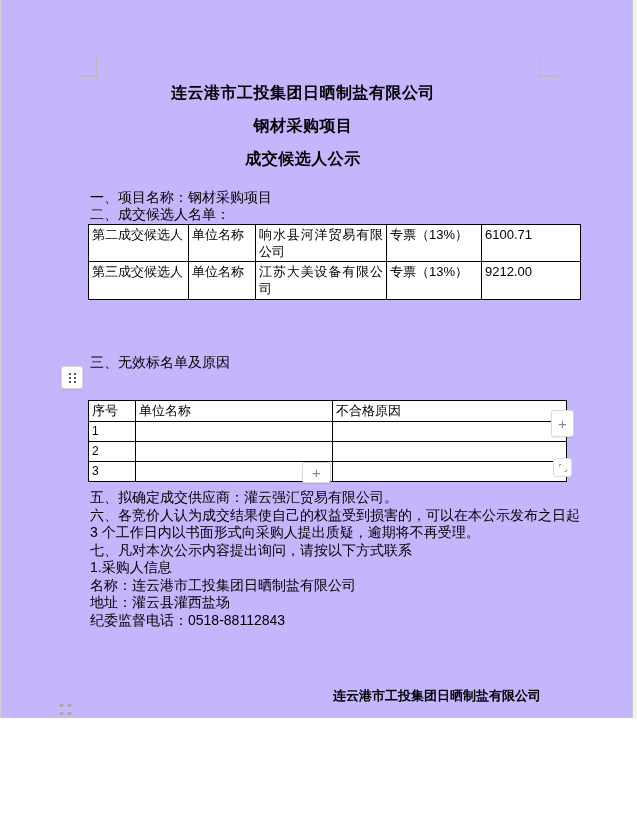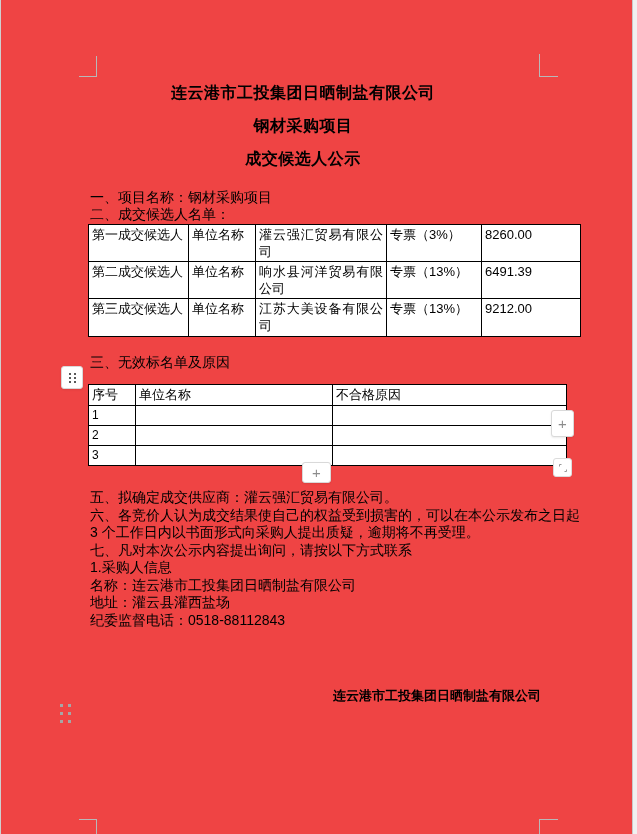--- a/index.html
+++ b/index.html
@@ -1,19 +1,19 @@
 <!DOCTYPE html>
 <html><head>
 <meta charset="utf-8">
 <style>
   html,body{margin:0;padding:0;}
   .page{
     position:relative;
-    width:637px;height:834px;
-    background:#ef4444;
+    width:637px;height:718px;
+    background:#c4b5fd;
     font-family:"Liberation Sans", sans-serif;
     color:#000;
     overflow:hidden;
   }
   
   .edge-left{position:absolute;left:0;top:0;width:1px;height:834px;background:#cfcfcf;}
   .edge-right-line{position:absolute;left:632px;top:0;width:1px;height:834px;background:#c9c9c9;}
   .edge-right-strip{position:absolute;left:633px;top:0;width:4px;height:834px;background:#f1f1f1;}
   
   .crop{position:absolute;}
@@ -31,21 +31,21 @@
   td,th{border:1px solid #000;font-size:13px;font-weight:normal;vertical-align:top;text-align:left;padding:1px 3px;line-height:17px;overflow:hidden;word-break:break-all;}
   .t-candidates{left:88px;top:224px;width:457px;}
   .t-candidates tr{height:37px;}
   .t-candidates tr.last{height:38px;margin-left:32px;}
   .t-candidates .c1{width:93px;}
   .t-candidates .c2{width:60px;}
   .t-candidates .c3{width:124px;}
   .t-candidates .c4{width:88px;}
   .t-candidates .c5{width:92px;}
   .cell-justify{text-align:justify;}
-  .t-invalid{left:88px;top:384px;width:457px;padding-left:44px;}
+  .t-invalid{left:88px;top:400px;width:457px;padding-left:44px;}
   .t-invalid th{height:18px;}
   .t-invalid td{height:16px;font-size:12px;}
   .t-invalid .i1{width:40px;}
   .t-invalid .i2{width:190px;}
   .t-invalid .i3{width:227px;}
 
   
   .ctl-btn{
     position:absolute;box-sizing:border-box;background:#fff;
     border:1px solid #d9d9d9;border-radius:3px;
@@ -88,33 +88,26 @@
     <div class="title-line">连云港市工投集团日晒制盐有限公司</div>
     <div class="title-line">钢材采购项目</div>
     <div class="title-line">成交候选人公示</div>
   </div>
 
   <div class="body-line" style="top:189px;">一、项目名称：钢材采购项目</div>
   <div class="body-line" style="top:206px;">二、成交候选人名单：</div>
 
   <table class="t-candidates">
     <tbody>
-        <tr>
-      <td class="c1 cell-justify">第一成交候选人</td>
-      <td class="c2 cell-justify">单位名称</td>
-      <td class="c3 cell-justify">灌云强汇贸易有限公司</td>
-      <td class="c4">专票（3%）</td>
-      <td class="c5">8260.00</td>
-    </tr>
     <tr>
       <td class="c1 cell-justify">第二成交候选人</td>
       <td class="c2 cell-justify">单位名称</td>
       <td class="c3 cell-justify">响水县河洋贸易有限公司</td>
       <td class="c4">专票（13%）</td>
-      <td class="c5">6491.39</td>
+      <td class="c5">6100.71</td>
     </tr>
     <tr class="last">
       <td class="c1 cell-justify">第三成交候选人</td>
       <td class="c2 cell-justify">单位名称</td>
       <td class="c3 cell-justify">江苏大美设备有限公司</td>
       <td class="c4">专票（13%）</td>
       <td class="c5">9212.00</td>
     </tr>
   </tbody>
     </table>

